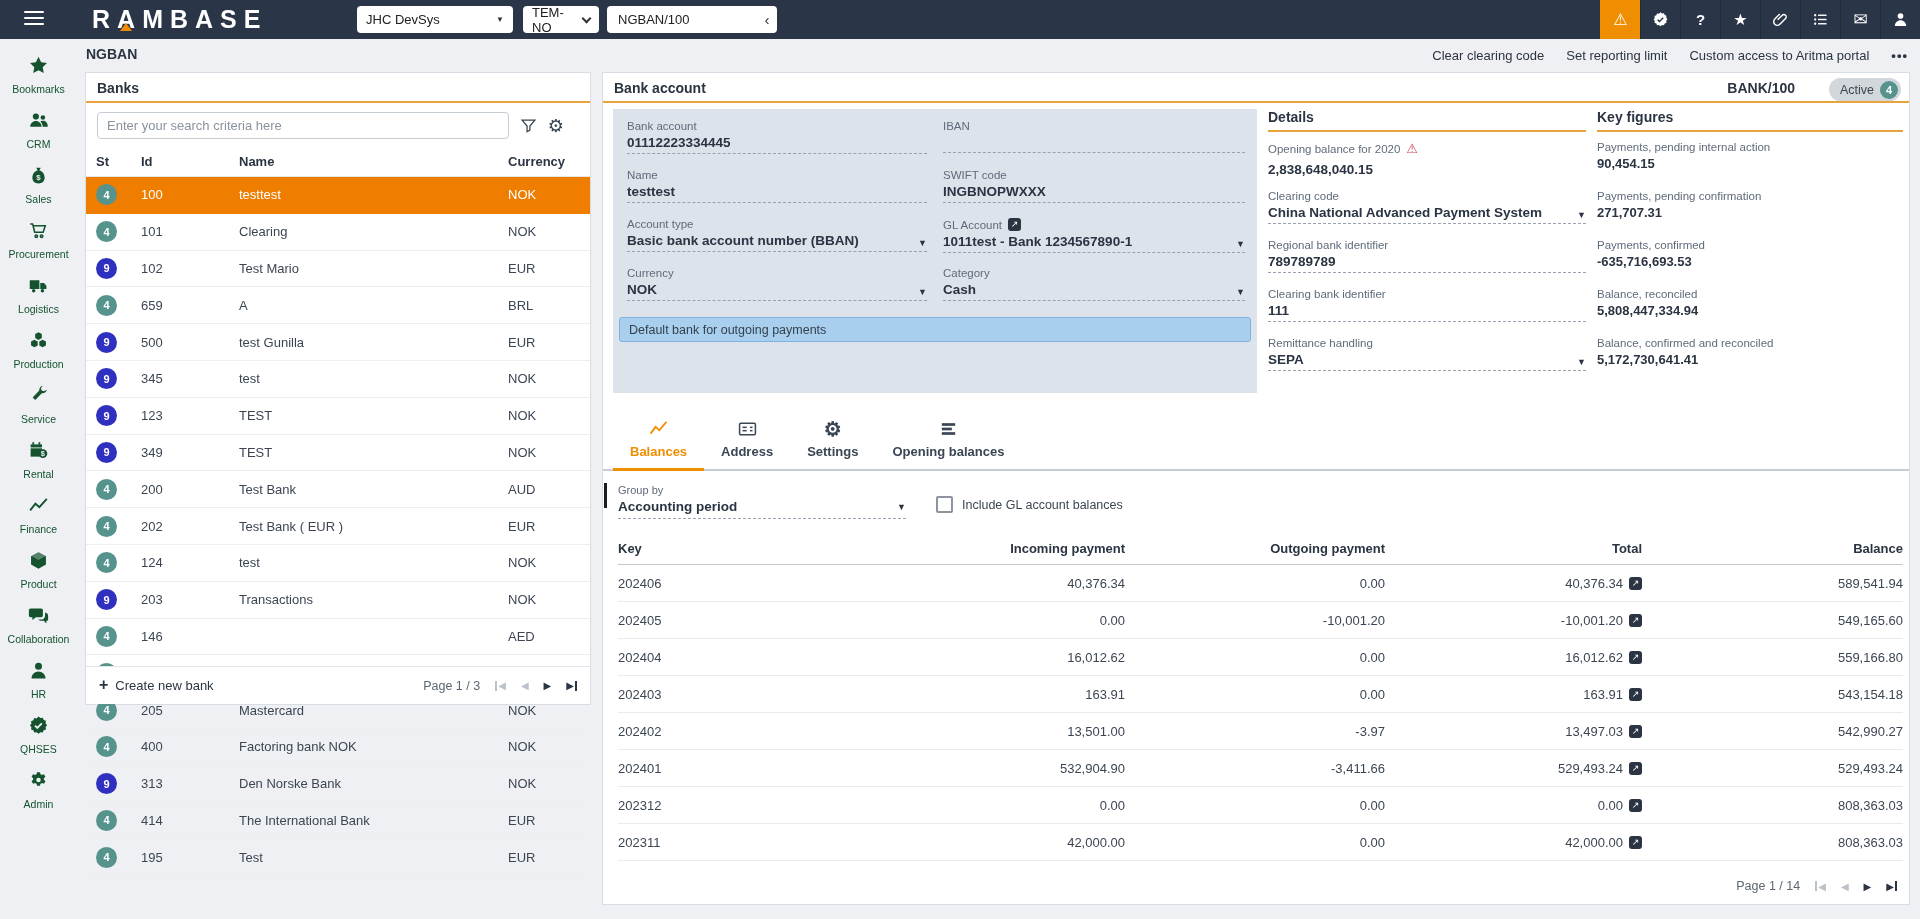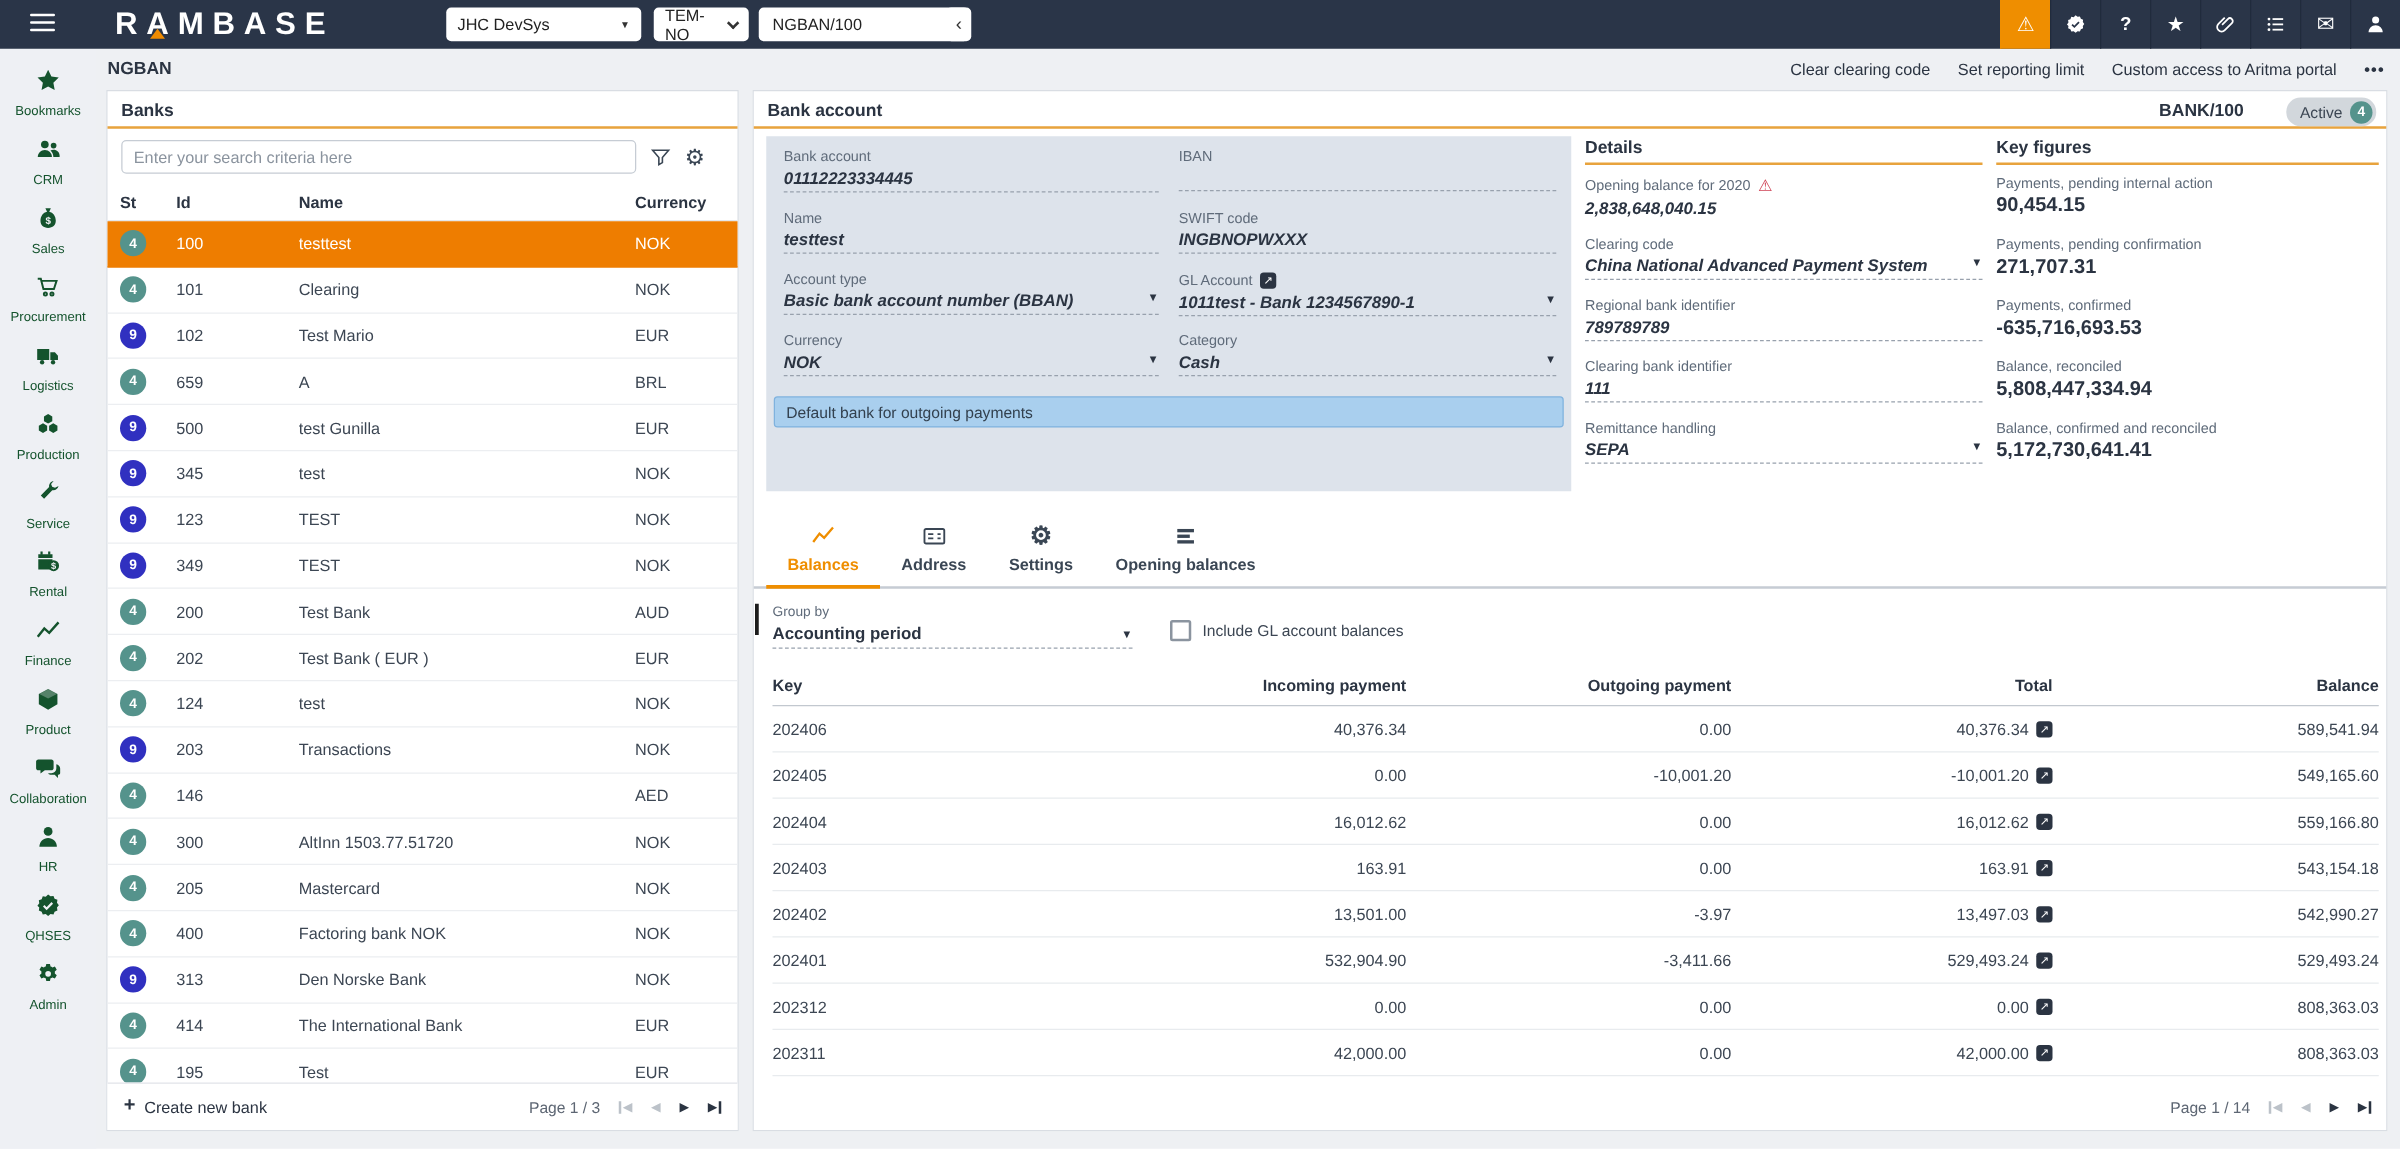--- a/index.html
+++ b/index.html
@@ -32,21 +32,21 @@
   .sb-item { height:55px; display:flex; flex-direction:column; align-items:center; justify-content:center; gap:3px; cursor:pointer; color:#14532d; }
   .sb-item svg { width:21px; height:21px; }
   .sb-item .sb-label { font-size:10.5px; }
   
   .page-title { position:absolute; left:86px; top:46px; font-size:14px; font-weight:bold; color:#2b3442; }
   .page-actions { position:absolute; right:12px; top:48px; display:flex; gap:22px; font-size:13px; color:#2b3442; align-items:center; }
   .page-actions .pa { cursor:pointer; }
   .more-btn { font-weight:bold; letter-spacing:1px; cursor:pointer; }
   
   .card { position:absolute; top:72px; background:#fff; border:1px solid #d9dde3; }
-  .banks-card { left:85px; width:506px; height:833px; }
+  .banks-card { left:85px; width:506px; height:633px; }
   .detail-card { left:602px; width:1308px; height:833px; }
   .card-title { font-size:14px; font-weight:bold; color:#2b3442; padding:7px 11px 5px; }
   .accent-line { height:2px; background:#e8a33d; }
   
   .search-row { display:flex; align-items:center; padding:9px 26px 8px 11px; gap:11px; }
   .search-input { width:432px; height:27px; border:1px solid #c6ccd4; border-radius:4px; padding:0 9px; font-size:13px; color:#333; font-family:inherit; outline:none; }
   .search-input::placeholder { color:#8a939e; }
   .tool-icon { color:#3a4654; cursor:pointer; display:flex; align-items:center; }
   .tool-icon svg { width:17px; height:17px; }
   .gear-glyph { font-size:18px; line-height:1; color:#3a4654; }
@@ -73,36 +73,36 @@
   .doc-id { position:absolute; right:114px; top:7px; font-size:14px; font-weight:bold; color:#2b3442; }
   .status-pill { position:absolute; right:8px; top:5px; background:#d2d7dc; border-radius:12px; height:23px;
     display:flex; align-items:center; padding:0 3px 0 11px; font-size:12.5px; color:#3c4653; }
   .status-pill .code { width:18px; height:18px; border-radius:50%; background:#55938c; color:#fff;
     font-size:11px; font-weight:bold; display:flex; align-items:center; justify-content:center; margin-left:6px; }
   .form-panel { position:absolute; left:10px; top:36px; width:644px; height:284px; background:#dde3eb; }
   .fcol { position:absolute; top:2px; width:300px; }
   .field { height:40px; margin-top:9px; }
   .flabel { font-size:11.5px; color:#5f6b7a; display:flex; align-items:center; }
   .fvalue { font-size:13.5px; color:#2b3442; font-weight:bold; margin-top:3px; min-height:18px;
-    display:flex; align-items:flex-start;font-style:italic; }
+    display:flex; align-items:flex-end; }
   .field.dashed .fvalue { border-bottom:1px dashed #98a1ad; padding-bottom:3px; }
   .fvalue .caret { margin-left:auto; font-size:9px; color:#2b3442; }
   .extlink { display:inline-flex; align-items:center; justify-content:center; width:13px; height:13px;
     background:#2b3442; color:#fff; border-radius:3px; font-size:9px; margin-left:6px; line-height:1; cursor:pointer; flex:none; }
   .default-banner { position:absolute; left:6px; right:6px; top:208px; height:25px; background:#a9cfee;
     border:1px solid #7fb2de; border-radius:3px; display:flex; align-items:center; padding:0 9px;
     font-size:12.5px; color:#33414f; cursor:pointer; }
   .details-col { position:absolute; left:665px; top:36px; width:318px; }
   .kf-col { position:absolute; left:994px; top:36px; width:306px; }
   .col-title { font-size:14px; font-weight:bold; color:#2b3442; padding-bottom:5px; border-bottom:2px solid #e8a33d; }
   .details-col .field, .kf-item { margin-top:9px; }
   .warn-ic { color:#cf4456; font-size:13px; margin-left:6px; }
   .kf-item { height:40px; }
   .kf-label { font-size:11.5px; color:#5f6b7a; }
-  .kf-value { font-size:16px; color:#2b3442; font-weight:bold; margin-top:3px; }
+  .kf-value { font-size:13px; color:#2b3442; font-weight:bold; margin-top:3px; }
   
   .tabs-row { position:absolute; left:0; top:340px; width:100%; height:58px; border-bottom:2px solid #c6ccd4;
     display:flex; padding-left:10px; }
   .tab { display:flex; flex-direction:column; align-items:center; justify-content:flex-end; gap:5px;
     padding:6px 17px 9px; margin-bottom:-2px; border-bottom:3px solid transparent; color:#3a4654;
     font-size:13px; font-weight:bold; cursor:pointer; }
   .tab.active { color:#ef8e00; border-bottom-color:#ef8e00; }
   .tab svg { width:21px; height:21px; }
   .tab .gear-glyph { font-size:20px; color:inherit; }
   

